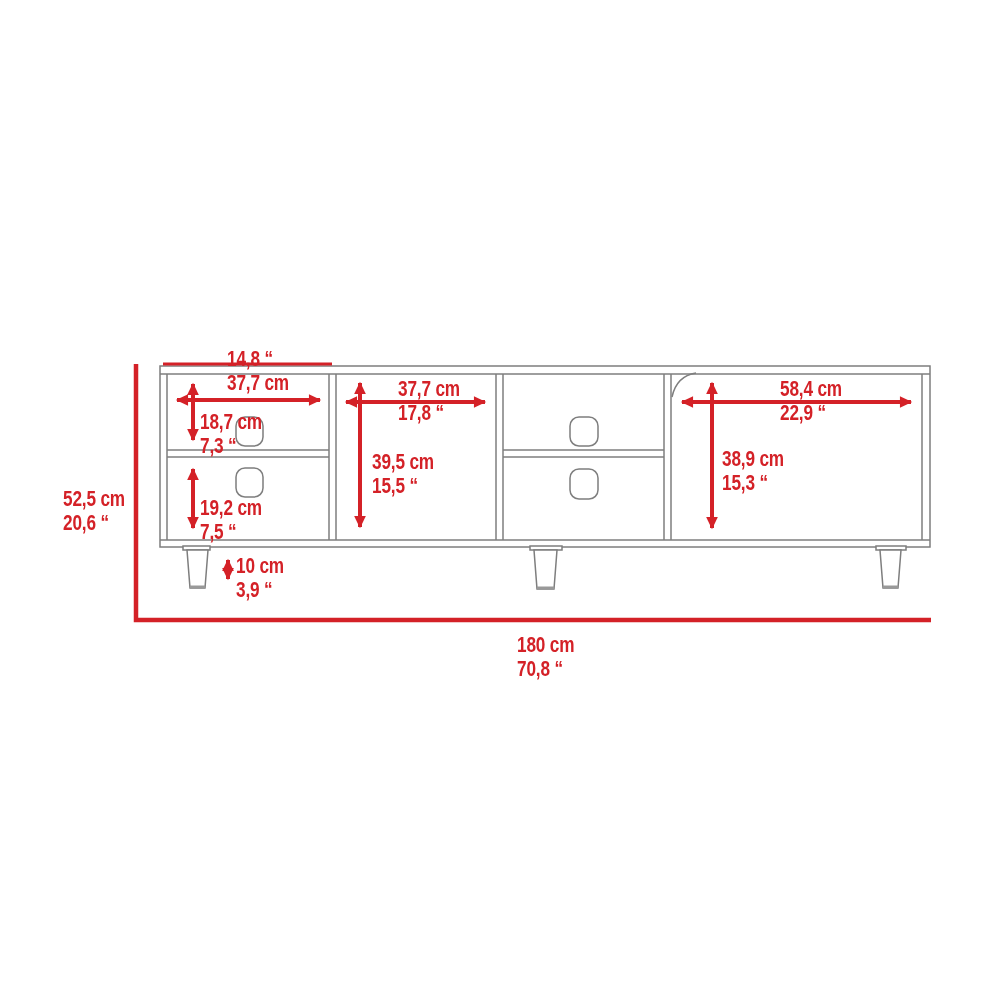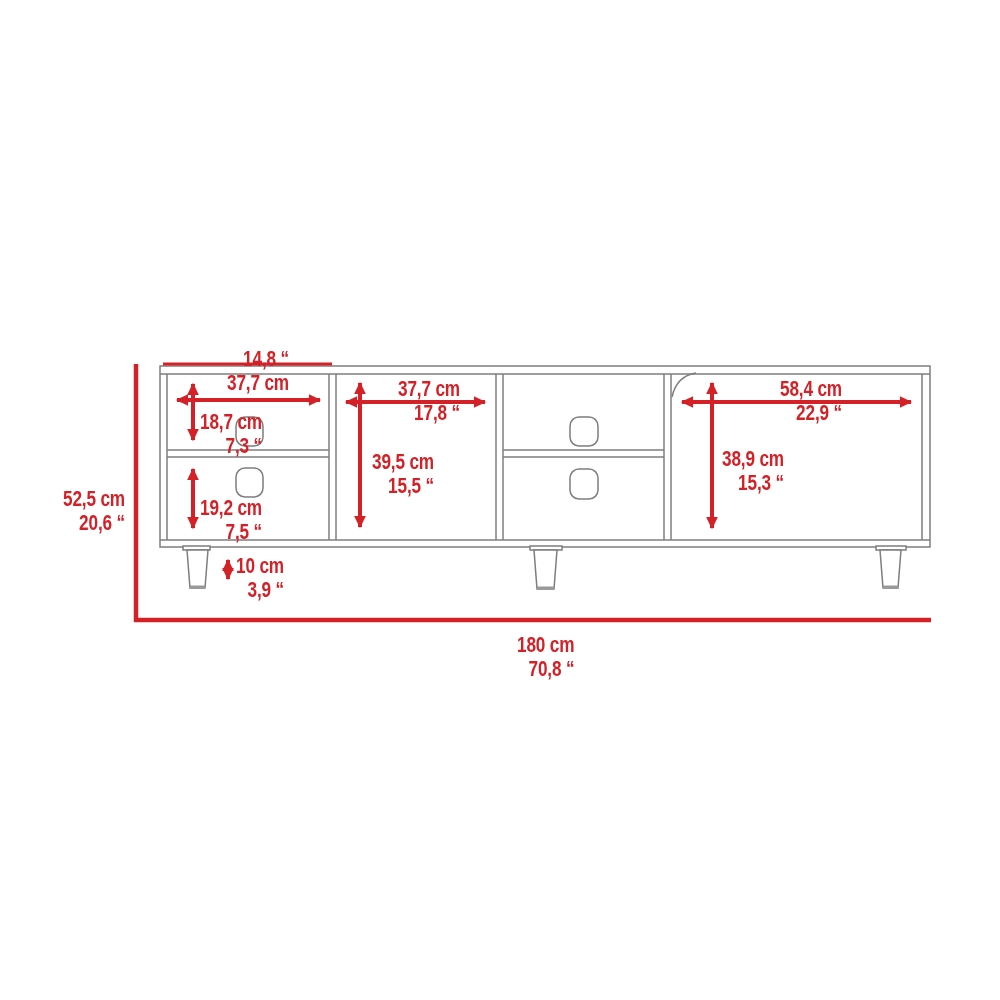--- a/index.html
+++ b/index.html
@@ -6,21 +6,20 @@
     --red:#d42127;
     --line:#7e7e7e;
   }
   html,body{margin:0;padding:0;background:#ffffff;}
   .stage{
     position:relative;
     width:1000px;height:1000px;
     background:#ffffff;
     overflow:hidden;
     font-family:"Liberation Sans", sans-serif;
-    text-align:right;
   }
   .drawing{position:absolute;left:0;top:0;color:var(--red);}
   .g{stroke:var(--line);stroke-width:1.5;fill:none;}
   .gf{stroke:var(--line);stroke-width:1.5;fill:#ffffff;}
   .cap{stroke:#999;stroke-width:3;fill:none;}
   .r{stroke:var(--red);fill:none;}
   .rthick{stroke-width:4.5;}
   .rline{stroke-width:3;}
   .arrow{stroke-width:4;}
   .dim{

